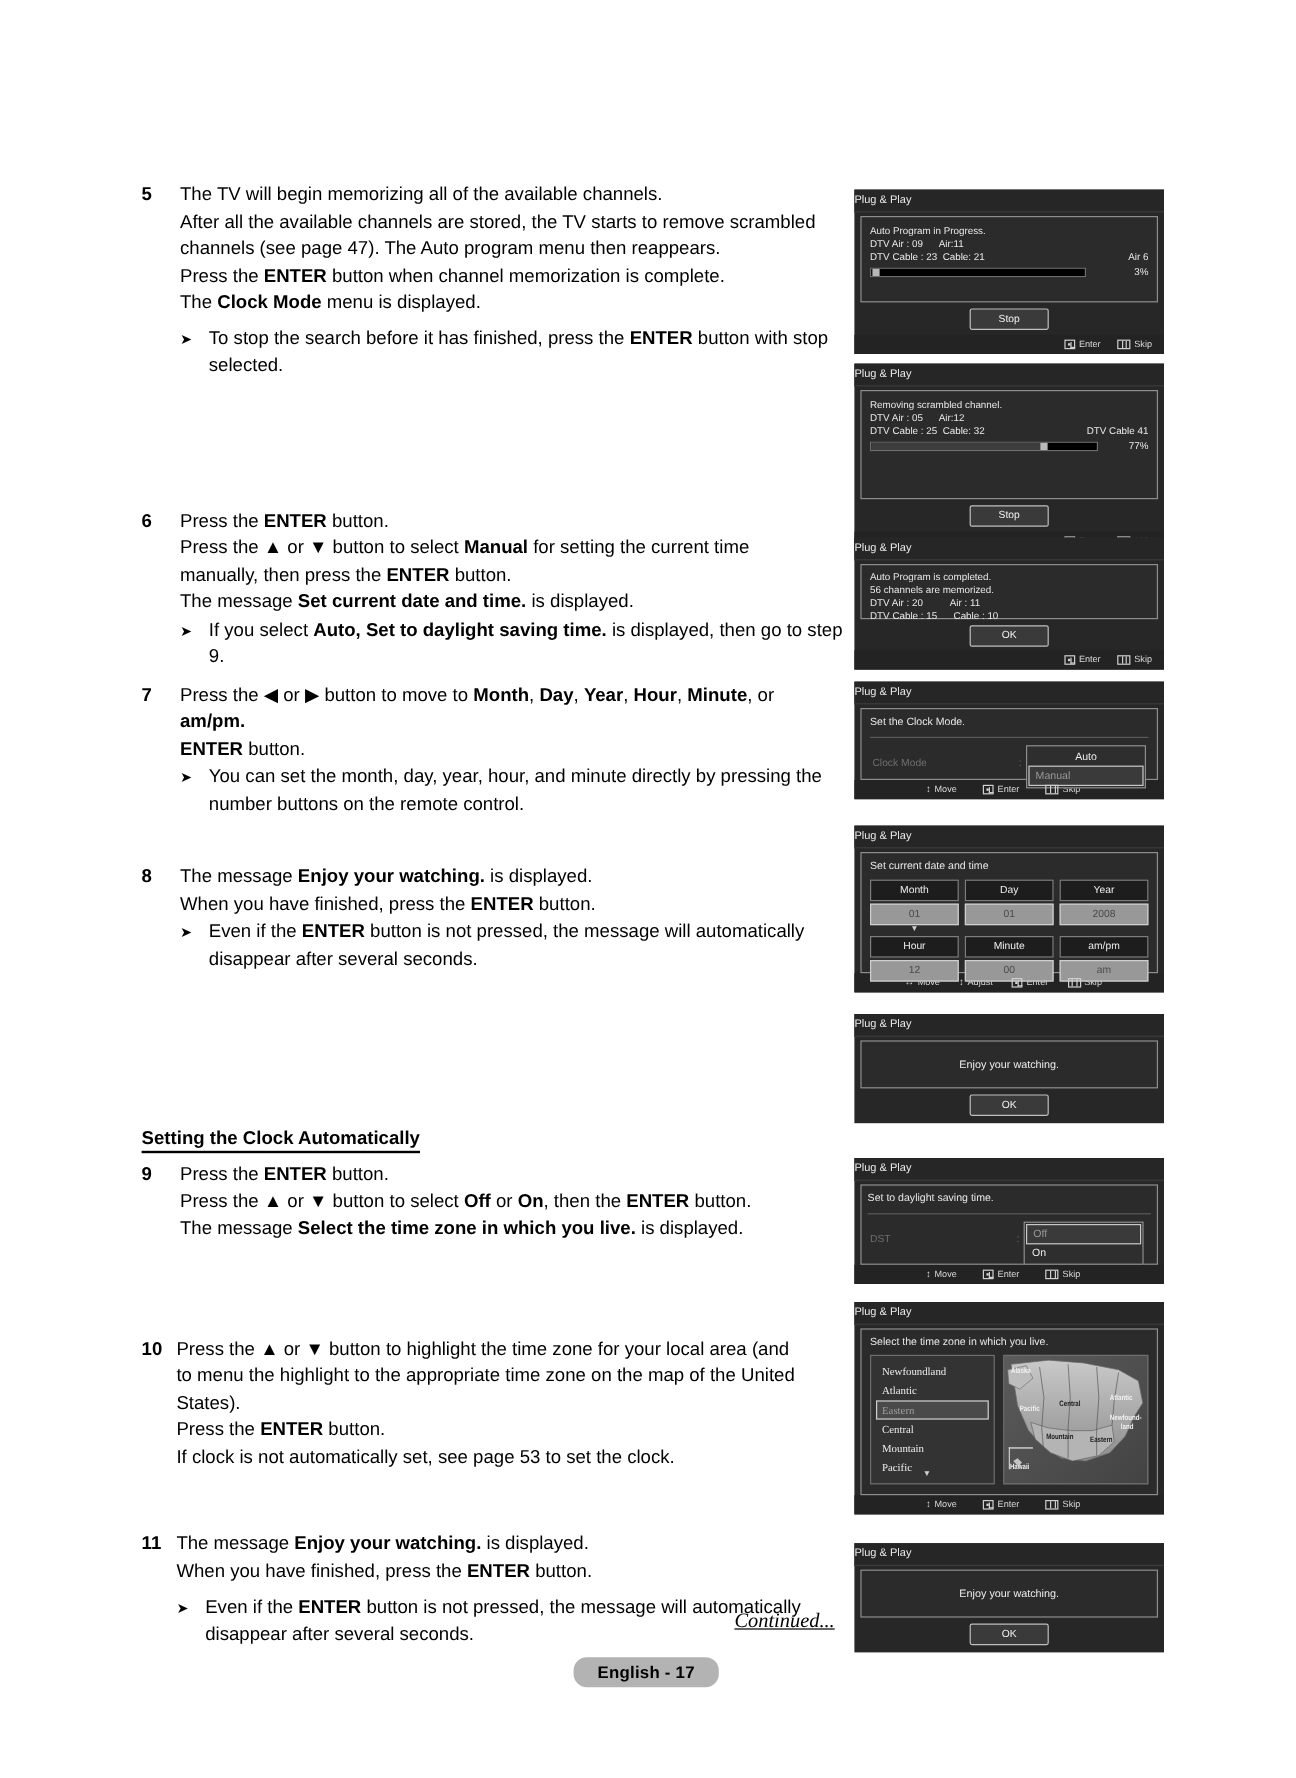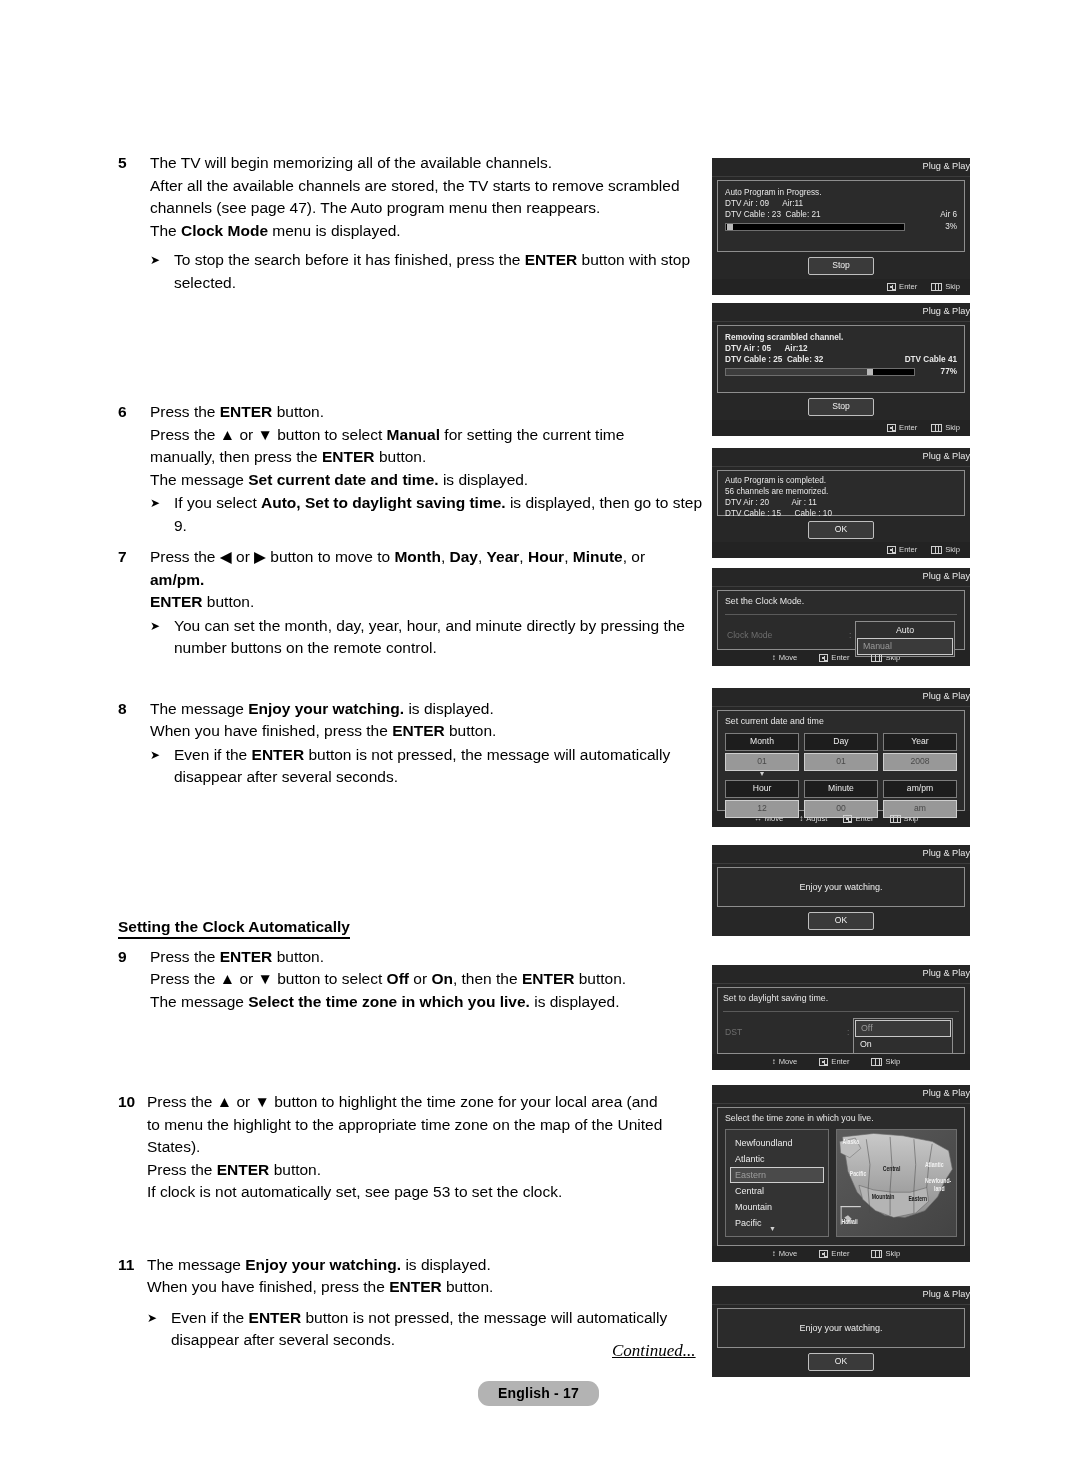--- a/index.html
+++ b/index.html
@@ -48,21 +48,21 @@
 
   
   .osd{
     position:absolute;left:712px;width:258px;
     background:#272727;color:#e8e8e8;
     font-size:8.2px;line-height:11px;
     font-family:"Liberation Sans","DejaVu Sans",sans-serif;
     box-sizing:border-box;
   }
   .osd-title{
-    text-align:right;font-size:9.2px;padding:3px 0 4px 0;
+    text-align:left;font-size:9.2px;padding:3px 0 4px 0;
     background:#262626;color:#e9e9e9;
     border-bottom:1px solid #3c3c3c;
   }
   .osd-inner{
     margin:3px 5px 0 5px;border:1px solid #8e8e8e;background:#2b2b2b;
     padding:6px 7px 7px 7px;position:relative;box-sizing:border-box;
   }
   .osd-foot{
     display:flex;justify-content:flex-end;align-items:center;gap:14px;
     padding:2px 10px 3px 0;font-size:7.6px;color:#d9d9d9;background:#232323;
@@ -137,21 +137,21 @@
   }
   .dt-val .caret{
     position:absolute;left:50%;bottom:-7px;transform:translateX(-50%);
     font-size:8px;color:#cfcfcf;line-height:7px;
   }
 
   
   .tz-wrap{display:flex;gap:7px;margin-top:5px;}
   .tz-list{
     flex:0 0 104px;border:1px solid #6e6e6e;background:#333;
-    padding:5px 4px;box-sizing:border-box;position:relative;
+    padding:5px 4px;box-sizing:border-box;position:relative;font-family:Liberation Serif, serif;
   }
   .tz-item{font-size:9px;padding:2.5px 5px;color:#ececec;}
   .tz-item.hl{
     border:1px solid #cfcfcf;background:#4a4a4a;color:#9d9d9d;padding:1.5px 4px;
   }
   .tz-more{position:absolute;left:43px;bottom:2px;font-size:7px;color:#d0d0d0;}
   .tz-map{
     flex:1 1 auto;border:1px solid #6e6e6e;background:#4f4f4f;position:relative;
     overflow:hidden;
   }
@@ -167,20 +167,21 @@
 <div class="page">
 
   <div class="text-col">
 
     <div class="step" style="margin-bottom:8px;">
       <div class="step-num">5</div>
       <div class="step-body">
         <span class="ln">The TV will begin memorizing all of the available channels.</span>
         <span class="ln">After all the available channels are stored, the TV starts to remove scrambled</span>
         <span class="ln">channels (see page 47). The Auto program menu then reappears.</span>
+        <span class="ln">Press the <b>ENTER</b> button when channel memorization is complete.</span>
         <span class="ln">The <b>Clock Mode</b> menu is displayed.</span>
         <div class="note" style="margin-top:7px;">
           <div class="note-bullet arrow">➤</div>
           <div class="note-body">To stop the search before it has finished, press the <b>ENTER</b> button with stop selected.</div>
         </div>
       </div>
     </div>
 
     <div class="step" style="margin-top:107px;">
       <div class="step-num">6</div>
@@ -285,21 +286,21 @@
         </span>
       <span class="fitem">
           <span class="glyph-skip"></span>
           <span>Skip</span>
         </span>
     </div>
   </div>
 
   <div class="osd" style="top:303px;">
     <div class="osd-title">Plug &amp; Play</div>
-    <div class="osd-inner" style="height:68px;font-weight:bold;">
+    <div class="osd-inner" style="height:91px;">
       <div class="osd-line">Removing scrambled channel.</div>
       <div class="osd-line">DTV Air : 05      Air:12</div>
       <div class="osd-line">DTV Cable : 25  Cable: 32</div>
       <div class="side-label" style="top:28px;">DTV Cable 41</div>
       <div class="side-label" style="top:40px;">77%</div>
       <div class="pbar" style="width:190px;">
         <div class="fill" style="width:77%;"></div>
         <div class="thumb" style="left:75%;"></div>
       </div>
     </div>

